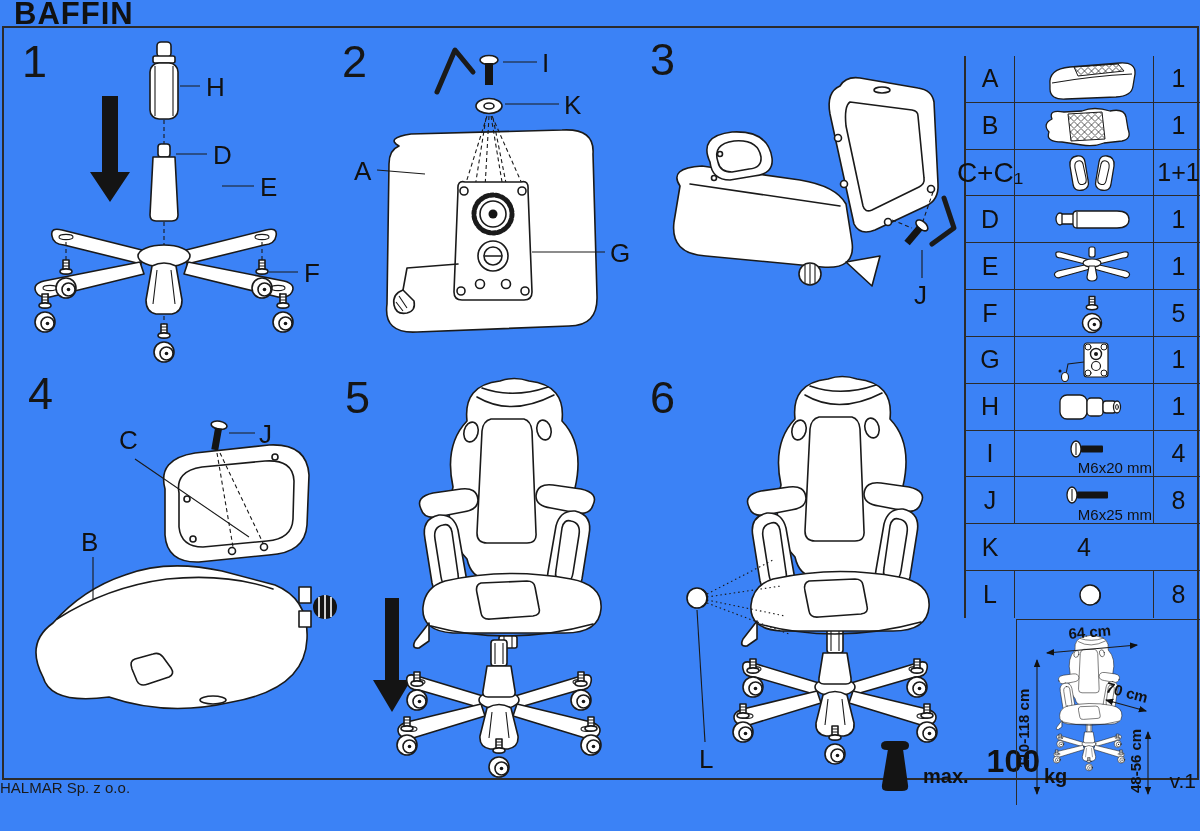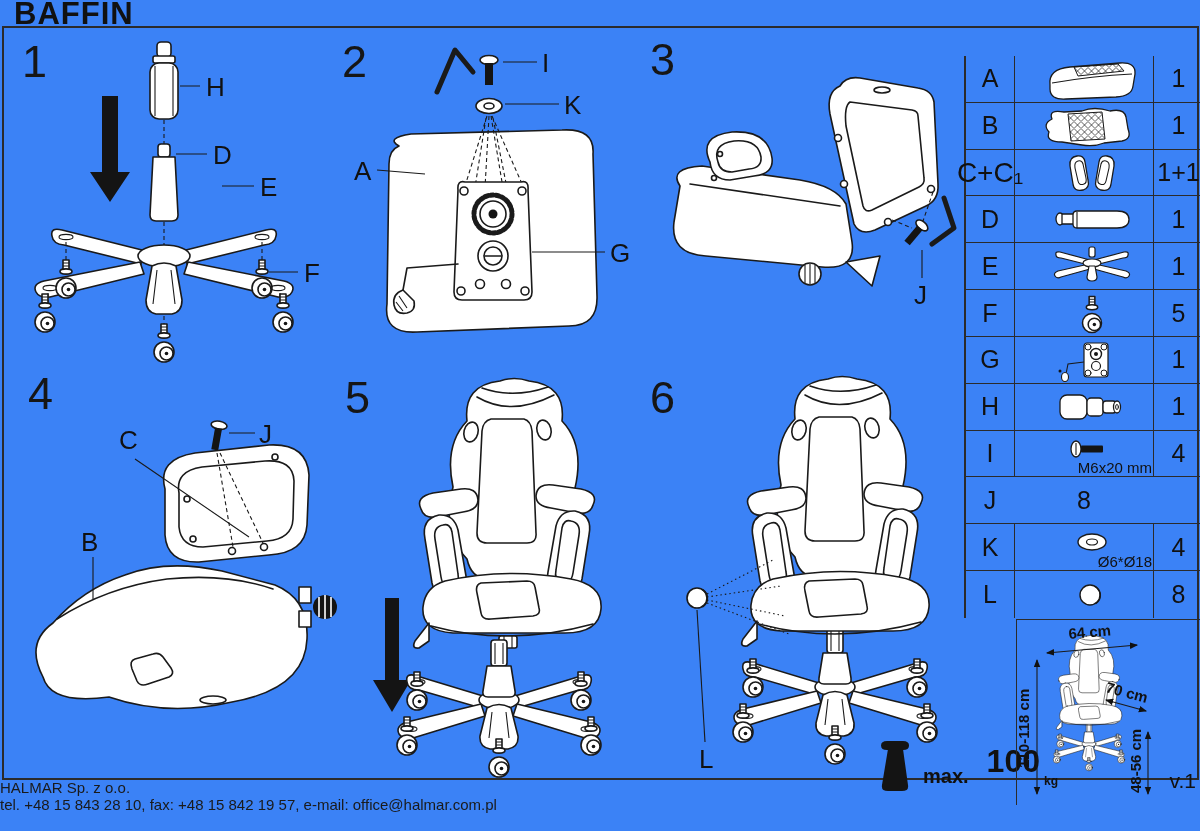--- a/index.html
+++ b/index.html
@@ -29,21 +29,21 @@
   .pqty{font-size:25px;}
   .pnote{position:absolute;right:1px;bottom:0px;font-size:15px;color:#111;white-space:nowrap;}
   
   .dim-box{position:absolute;left:1012px;top:591px;width:183px;height:185px;
      border-left:1.8px solid #2b2b2b;border-top:1.8px solid #2b2b2b;}
   .version{position:absolute;right:4px;bottom:12px;font-size:21px;color:#111;}
   
   .max-load{position:absolute;left:873px;top:712px;display:flex;align-items:flex-end;}
   .max-label{font-size:20px;font-weight:bold;margin:0 18px 6px 8px;}
   .max-value{font-size:32px;font-weight:bold;margin-bottom:14px;}
-  .max-unit{font-size:12px;font-weight:bold;margin:0 0 6px 4px;}
+  .max-unit{font-size:20px;font-weight:bold;margin:0 0 6px 4px;}
   
   .footer{position:absolute;left:0px;top:780px;width:1052px;text-align:left;
           font-size:15px;line-height:16.5px;color:#1a1a1a;}
 </style>
 </head>
 <body>
 
 <div class="page">
 
   <svg width="0" height="0" style="position:absolute">
@@ -421,32 +421,33 @@
             <path class="th" d="M44,11 v12"></path>
             <rect class="bk" x="49" y="13.5" width="22" height="7" rx="1"></rect>
             </svg>
           <span class="pnote">M6x20 mm</span>
         </div>
         <div class="pcell pqty">4</div>
       </div>
 
       <div class="prow">
         <div class="pcell pletter">J</div>
+        <div class="pcell icon">
+          <svg width="120" height="44" viewBox="0 0 120 44">
+            <ellipse class="sh" style="stroke-width:1.3" cx="40" cy="17" rx="5" ry="8"></ellipse>
+            <path class="th" d="M40,11 v12"></path>
+            <rect class="bk" x="45" y="13.5" width="31" height="7" rx="1"></rect>
+            </svg>
+          <span class="pnote">M6x25 mm</span>
+        </div>
         <div class="pcell pqty">8</div>
       </div>
 
       <div class="prow">
         <div class="pcell pletter">K</div>
-        <div class="pcell icon">
-          <svg width="120" height="44" viewBox="0 0 120 44">
-            <ellipse class="sh" style="stroke-width:1.4" cx="60" cy="17" rx="14" ry="8"></ellipse>
-            <ellipse class="sh" style="stroke-width:1.2" cx="60" cy="17" rx="5.5" ry="3"></ellipse>
-            </svg>
-          <span class="pnote">Ø6*Ø18</span>
-        </div>
         <div class="pcell pqty">4</div>
       </div>
 
       <div class="prow">
         <div class="pcell pletter">L</div>
         <div class="pcell icon">
             <svg width="120" height="44" viewBox="0 0 120 44">
           <circle class="sh" style="stroke-width:1.4" cx="58" cy="22" r="10"></circle>
           <path class="ln" style="stroke-width:1.4" d="M64,14 a10,10 0 0 1 0,16.5"></path>
             </svg>
@@ -466,16 +467,15 @@
         <text class="dimtxt" x="0" y="0" transform="translate(12,148) rotate(-90)">110-118 cm</text>
         <text class="dimtxt" x="0" y="0" transform="translate(88,72) rotate(15)">70 cm</text>
         <text class="dimtxt" x="0" y="0" transform="translate(124,173) rotate(-90)">48-56 cm</text>
       </svg>
       <span class="version">v.1</span>
     </div>
   </div>
 
   <div class="footer">
     <div>HALMAR Sp. z o.o.</div>
-    <div>tel. +48 15 843 28 10, fax: +48 15 842 19 57, e-mail: office@halmar.com.pl</div>
   </div>
 
 </div>
 
 </body></html>

